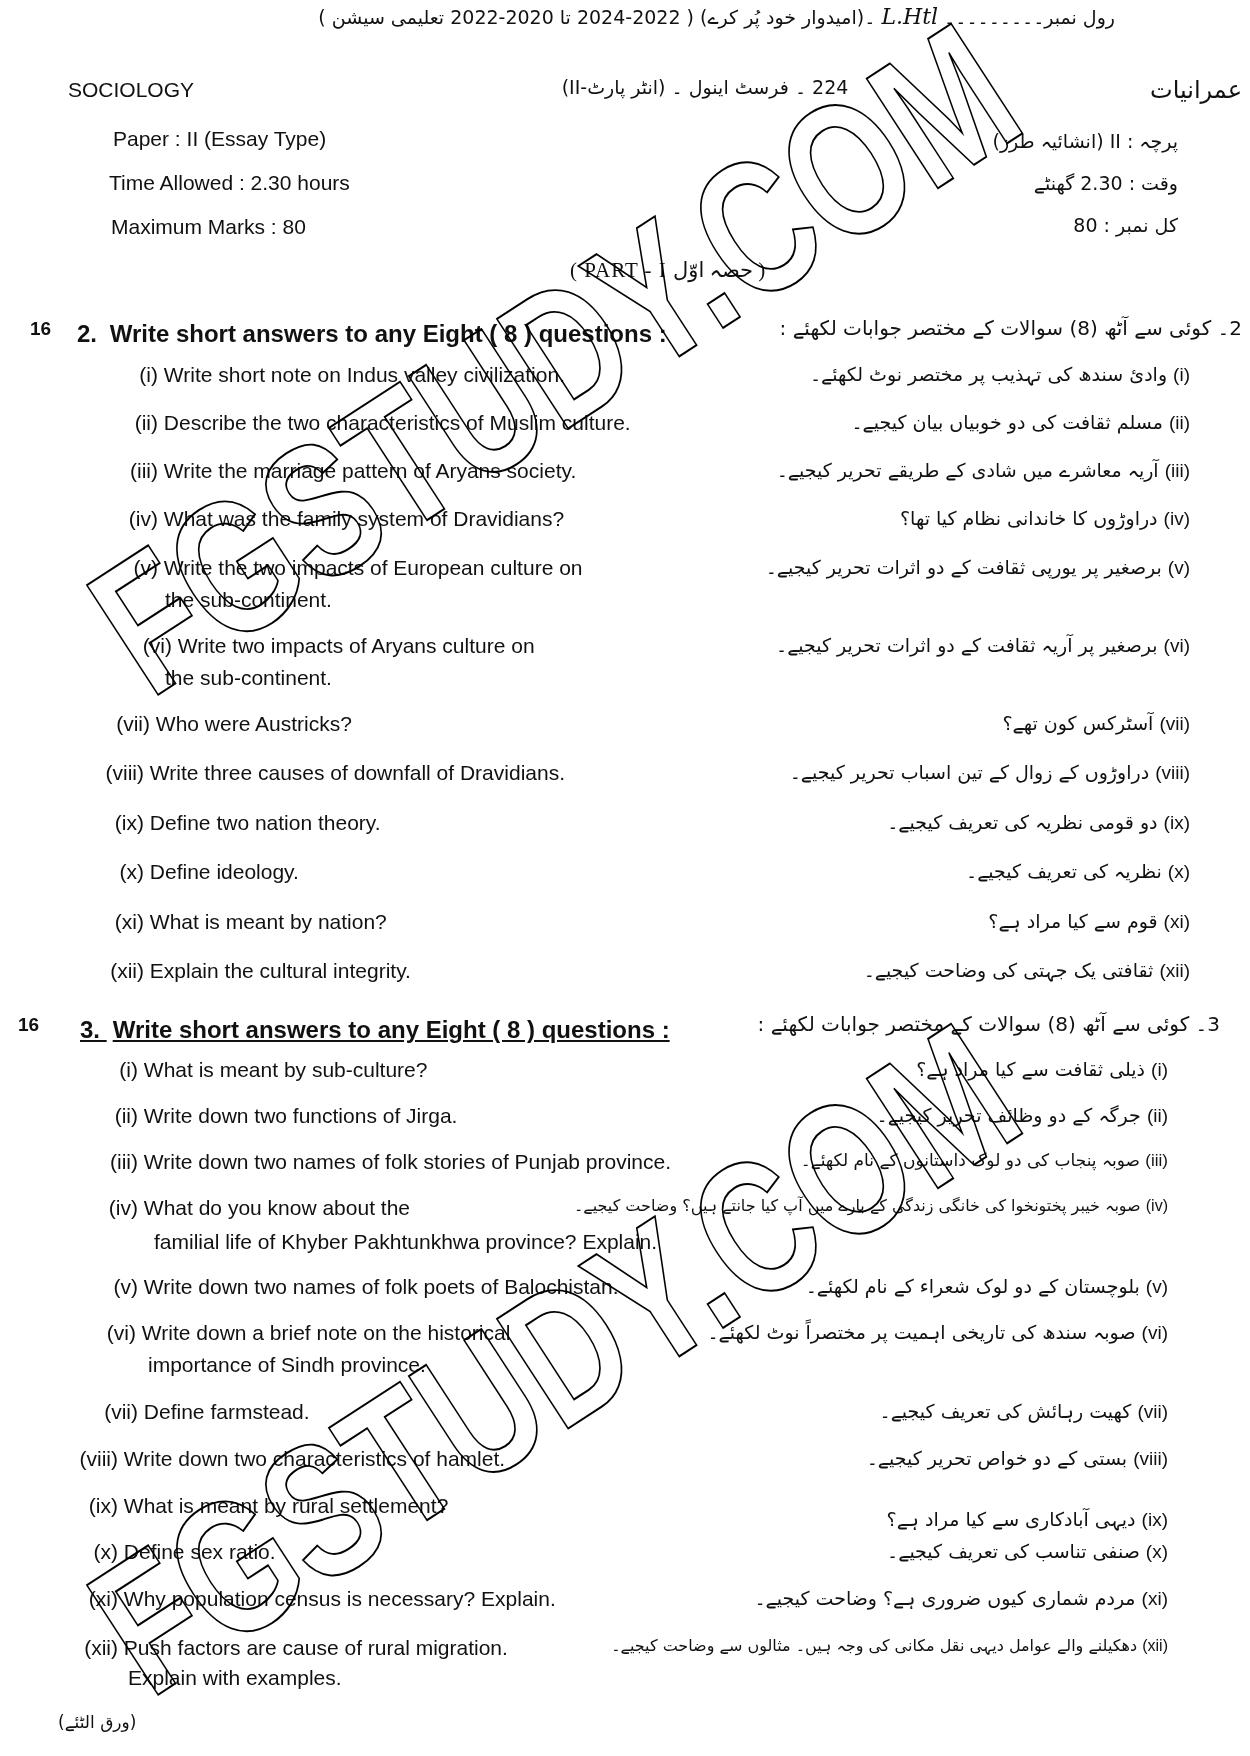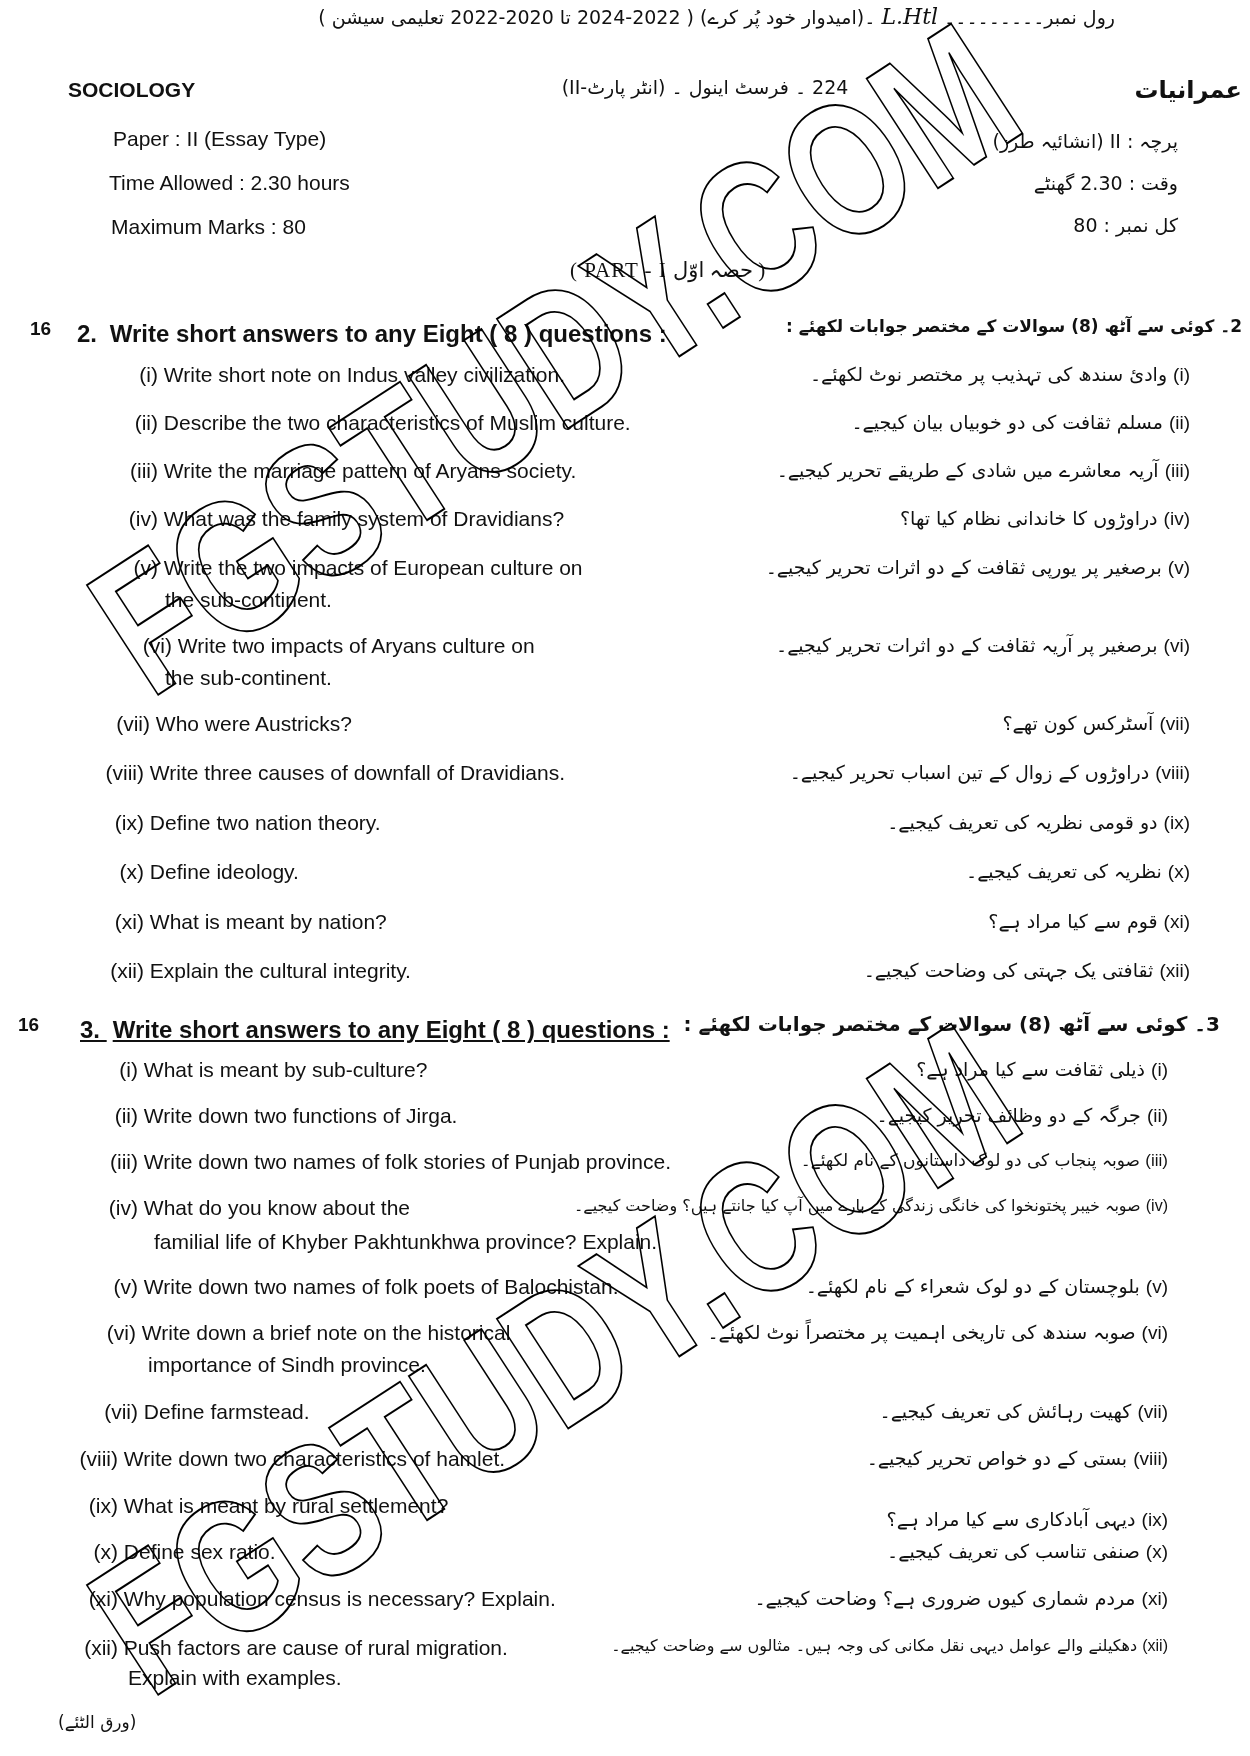--- a/index.html
+++ b/index.html
@@ -1,20 +1,20 @@
 <!DOCTYPE html>
 <html><head>
 <meta charset="utf-8">
 <style>
   html, body { margin:0; padding:0; background:#ffffff; }
   body { width:1250px; height:1756px; position:relative; overflow:hidden; color:#111; font-family:"Liberation Sans", sans-serif; }
   .abs { position:absolute; white-space:nowrap; }
   .urdu { direction:rtl; font-family:"DejaVu Sans", sans-serif; }
   .en { font-family:"Liberation Sans", sans-serif; }
-  .bold { font-weight:bold; }
+  .bold { font-weight:normal; }
   .title-row { font-size:21px; }
   .meta { font-size:21px; }
   .qhead { font-size:24px; font-weight:bold; }
   .item { font-size:21px; }
   .num { display:inline-block; text-align:right; }
   .u-item { font-size:19px; }
   .marks { font-size:19px; font-weight:bold; }
   .watermark { position:absolute; left:0; top:0; pointer-events:none; }
   .serif { font-family:"Liberation Serif", serif; }
 </style>
@@ -43,21 +43,21 @@
 
   <div class="abs serif" style="left:570px; top:258px; font-size:21px; letter-spacing:1px;">( PART - I  حصہ اوّل )</div>
 </div>
 
 <div>
   <div class="abs marks" style="left:30px; top:318px;">16</div>
   <div class="abs qhead en" style="left:77px; top:320px;">
     <span>2.</span>
     <span style="margin-left:6px;">Write short answers to any  Eight ( 8 ) questions :</span>
   </div>
-  <div class="abs urdu bold" style="right:8px; top:316px; font-size:17px;">2۔  کوئی سے آٹھ (8) سوالات کے مختصر جوابات لکھئے :</div>
+  <div class="abs urdu bold" style="right:8px; top:316px; font-size:20px;">2۔  کوئی سے آٹھ (8) سوالات کے مختصر جوابات لکھئے :</div>
 
   <div>
     <div class="abs item" style="left:128px; top:363px;"><span class="num" style="width:30px;">(i)</span> <span>Write short note on Indus valley civilization.</span></div>
     <div class="abs item" style="left:120px; top:411px;"><span class="num" style="width:38px;">(ii)</span> <span>Describe the two characteristics of Muslim culture.</span></div>
     <div class="abs item" style="left:112px; top:459px;"><span class="num" style="width:46px;">(iii)</span> <span>Write the marriage pattern of Aryans society.</span></div>
     <div class="abs item" style="left:112px; top:507px;"><span class="num" style="width:46px;">(iv)</span> <span>What was the family system of Dravidians?</span></div>
     <div class="abs item" style="left:112px; top:556px;"><span class="num" style="width:46px;">(v)</span> <span>Write the two impacts of European culture on</span></div>
     <div class="abs item" style="left:165px; top:588px;">the sub-continent.</div>
     <div class="abs item" style="left:126px; top:634px;"><span class="num" style="width:46px;">(vi)</span> <span>Write two impacts of Aryans culture on</span></div>
     <div class="abs item" style="left:165px; top:666px;">the sub-continent.</div>

